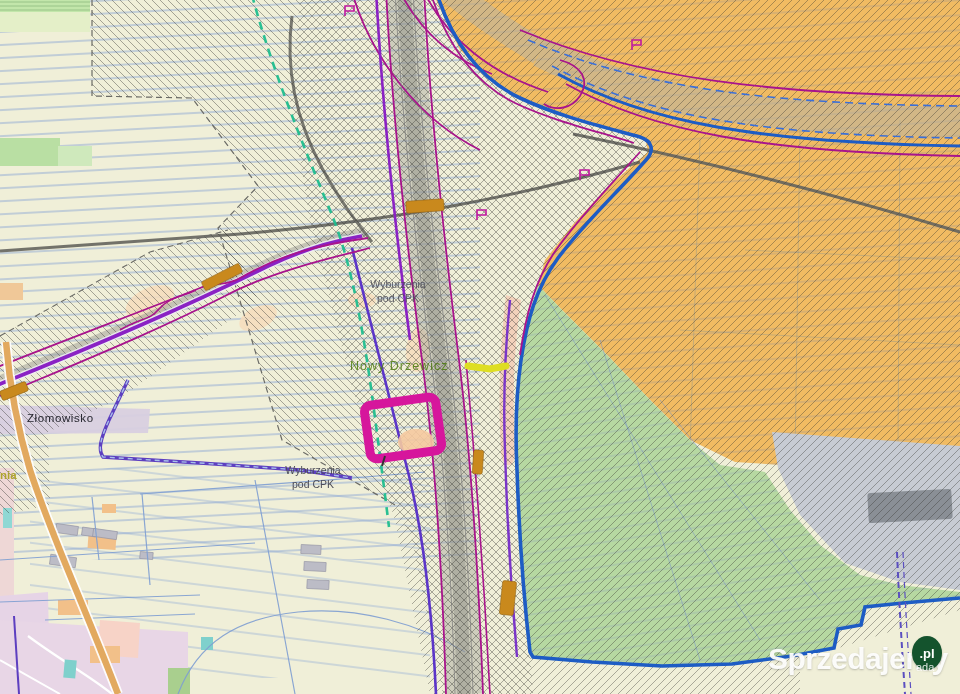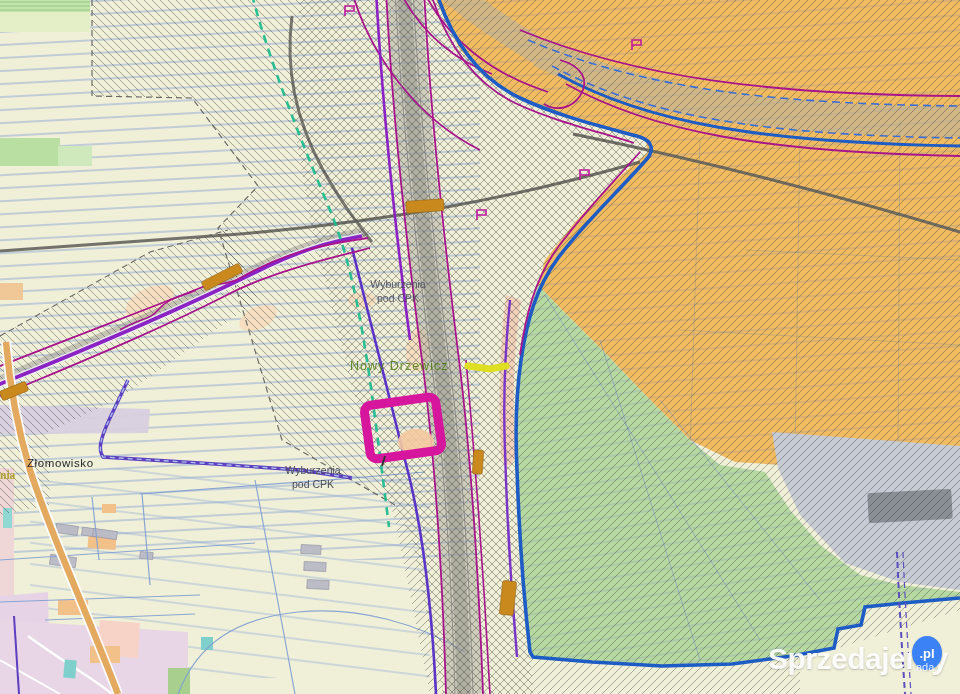--- a/index.html
+++ b/index.html
@@ -1,32 +1,32 @@
 <!DOCTYPE html>
 <html><head>
 <meta charset="utf-8">
 <style>
   html,body{margin:0;padding:0;background:#e8e8e0;}
   .stage{position:relative;width:960px;height:694px;overflow:hidden;
          font-family:"Liberation Sans",sans-serif;background:#f0efd8;}
   .stage svg{position:absolute;left:0;top:0;}
   .maplabel{position:absolute;color:#4d4d58;pointer-events:none;white-space:nowrap;}
-  .lbl-zlom{left:27px;top:412px;font-size:11.5px;color:#26262e;letter-spacing:.6px;margin-top:45px;}
+  .lbl-zlom{left:27px;top:412px;font-size:11.5px;color:#26262e;letter-spacing:.6px;}
   .lbl-wyb-u{left:348px;top:278px;width:100px;text-align:center;font-size:10.5px;
              color:#4d4d58;line-height:1.3;opacity:.9;}
   .lbl-wyb-l{left:266px;top:464px;width:94px;text-align:center;font-size:10.5px;
              color:#4d4d58;line-height:1.3;}
   .lbl-nowy{left:350px;top:359px;font-size:12.5px;color:#4d7c0f;letter-spacing:1px;opacity:.85;}
-  .lbl-nia{left:0px;top:469px;font-size:11.5px;font-weight:bold;color:#b0a52c;font-family:Liberation Serif, serif;}
+  .lbl-nia{left:0px;top:469px;font-size:11.5px;font-weight:bold;color:#b0a52c;}
   .watermark{position:absolute;left:764px;top:634px;width:192px;height:52px;}
   .wm-brand{position:absolute;left:4px;top:8px;font-size:30px;font-weight:bold;
             color:rgba(255,255,255,.93);text-shadow:0 1px 2px rgba(90,90,90,.35);
             letter-spacing:-.5px;}
   .wm-badge{position:absolute;left:148px;top:2px;width:30px;height:34px;border-radius:50%;
-            background:#3b82f6;color:#fff;font-size:13px;font-weight:bold;
+            background:#14532d;color:#fff;font-size:13px;font-weight:bold;
             display:flex;align-items:center;justify-content:center;
             box-shadow:0 1px 2px rgba(80,80,80,.3);}
   .wm-suffix{position:absolute;left:152px;top:27px;font-size:11px;font-weight:normal;
              color:rgba(255,255,255,.85);}
 </style>
 </head>
 <body>
 
 <div class="stage">
 <svg width="960" height="694" viewBox="0 0 960 694">

